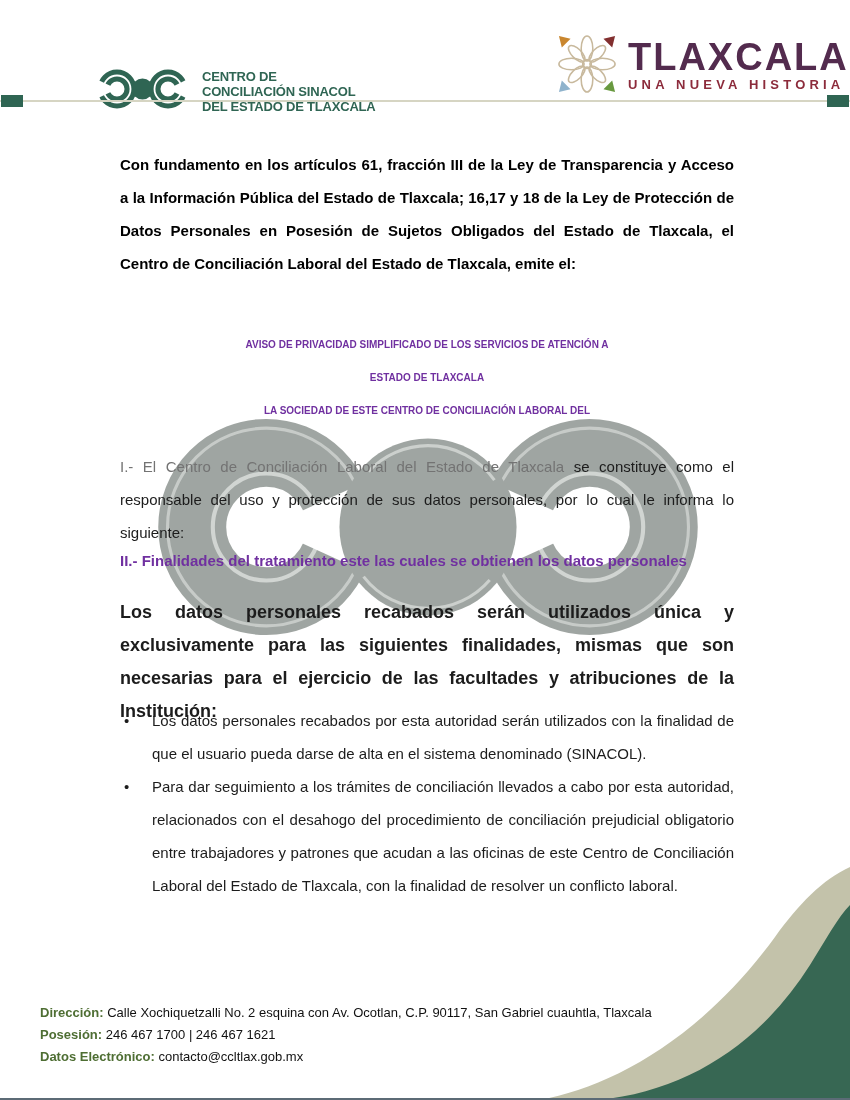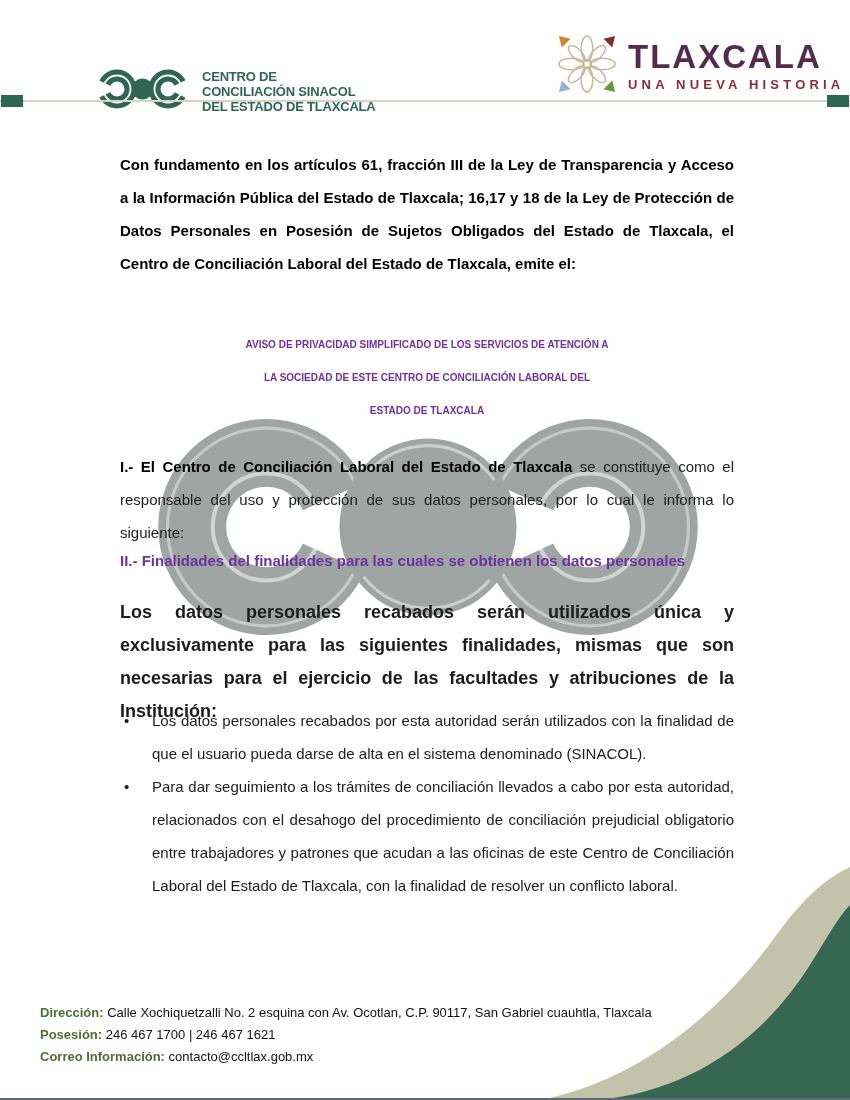--- a/index.html
+++ b/index.html
@@ -4,34 +4,34 @@
 <style>
   html,body{margin:0;padding:0;}
   body{
     width:850px;height:1100px;position:relative;overflow:hidden;
     background:#ffffff;font-family:"Liberation Sans",sans-serif;color:#1c1c1c;
   }
   
   .ccl-logo{position:absolute;left:96px;top:38px;display:flex;align-items:center;gap:14px;margin-top:28px;}
   .ccl-logo-text{color:#2f6553;font-weight:bold;font-size:13px;line-height:15px;letter-spacing:-0.2px;}
   .tlx-logo{position:absolute;left:556px;top:33px;display:flex;align-items:center;gap:10px;}
-  .tlx-word{color:#532b4e;font-weight:bold;font-size:33px;letter-spacing:2px;line-height:34px;}
+  .tlx-word{color:#532b4e;font-weight:bold;font-size:38px;letter-spacing:2px;line-height:34px;}
   .tlx-tag{color:#8c2b3b;font-weight:bold;font-size:13px;letter-spacing:4.2px;margin-top:3px;}
   .rule-line{position:absolute;top:100px;left:0;width:850px;height:2px;background:#d6d5c3;}
   .rule-block{position:absolute;top:95px;width:22px;height:12px;background:#2f6553;}
   .rule-block.left{left:1px;}
   .rule-block.right{right:1px;}
   
   .watermark{position:absolute;left:150px;top:412px;width:556px;height:230px;opacity:0.82;z-index:0;}
   
   .doc{position:absolute;left:120px;width:614px;z-index:1;}
   .p-intro{top:148px;font-weight:bold;font-size:15px;line-height:33px;text-align:justify;color:#000;}
   .p-title{top:328px;color:#7030A0;font-weight:bold;font-size:10px;line-height:33px;text-align:center;}
   .p-sec1{top:450px;font-size:15px;line-height:33px;text-align:justify;}
-  .lead-purple{color:#000000;font-weight:bold;}
+  .lead-purple{color:#737373;font-weight:normal;}
   .p-sec2h{top:544px;color:#7030A0;font-weight:bold;font-size:15px;line-height:33px;text-align:justify;}
   .p-sec2i{top:596px;font-size:18px;line-height:33px;text-align:justify;font-weight:bold;}
   .bullets{top:704px;font-size:15px;line-height:33px;}
   .bullet{display:flex;}
   .bullet .dot{width:28px;flex:0 0 28px;text-align:left;padding-left:4px;}
   .bullet .btxt{flex:1;text-align:justify;}
   
   .footer-text{position:absolute;left:40px;top:1002px;z-index:2;font-size:13px;line-height:22px;}
   .footer-text .lbl{color:#4e6e33;font-weight:bold;text-align:center;}
   .footer-text .val{color:#111;}
@@ -124,27 +124,27 @@
 
     <circle cx="270" cy="110" r="86" fill="#8b928e"></circle>
     <circle cx="270" cy="110" r="79" fill="none" stroke="#c7ccc9" stroke-width="3" stroke-dasharray="140 111" stroke-dashoffset="-56" opacity="0.9"></circle>
   </svg>
 </div>
 
 <div class="doc p-intro" style="position:absolute;">Con fundamento en los artículos 61, fracción III de la Ley de Transparencia y Acceso a la Información Pública del Estado de Tlaxcala; 16,17 y 18 de la Ley de Protección de Datos Personales en Posesión de Sujetos Obligados del Estado de Tlaxcala, el Centro de Conciliación Laboral del Estado de Tlaxcala, emite el:</div>
 
 <div class="doc p-title" style="position:absolute;">
   <div>AVISO DE PRIVACIDAD SIMPLIFICADO DE LOS SERVICIOS DE ATENCIÓN A</div>
+  <div>ESTADO DE TLAXCALA</div>
   <div>LA SOCIEDAD DE ESTE CENTRO DE CONCILIACIÓN LABORAL DEL</div>
-  <div>ESTADO DE TLAXCALA</div>
 </div>
 
 <div class="doc p-sec1" style="position:absolute;"><span class="lead-purple">I.- El Centro de Conciliación Laboral del Estado de Tlaxcala</span><span> se constituye como el responsable del uso y protección de sus datos personales, por lo cual le informa lo siguiente:</span></div>
 
-<div class="doc p-sec2h" style="position:absolute;">II.- Finalidades del finalidades para las cuales se obtienen los datos personales</div>
+<div class="doc p-sec2h" style="position:absolute;">II.- Finalidades del tratamiento este las cuales se obtienen los datos personales</div>
 
 <div class="doc p-sec2i" style="position:absolute;">Los datos personales recabados serán utilizados única y exclusivamente para las siguientes finalidades, mismas que son necesarias para el ejercicio de las facultades y atribuciones de la Institución:</div>
 
 <div class="doc bullets" style="position:absolute;">
   <div class="bullet">
     <span class="dot">•</span>
     <div class="btxt">Los datos personales recabados por esta autoridad serán utilizados con la finalidad de que el usuario pueda darse de alta en el sistema denominado (SINACOL).</div>
   </div>
   <div class="bullet">
     <span class="dot">•</span>
@@ -153,16 +153,16 @@
 </div>
 
 <svg class="curves" viewBox="0 0 310 235">
   <path d="M0 235 C70 222 160 175 235 72 C258 40 283 14 310 2 L310 235 Z" fill="#c3c2aa"></path>
   <path d="M58 235 C150 226 222 176 270 100 C285 76 298 52 310 40 L310 235 Z" fill="#376753"></path>
 </svg>
 
 <div class="footer-text">
   <div><span class="lbl">Dirección:</span> <span class="val">Calle Xochiquetzalli No. 2 esquina con Av. Ocotlan, C.P. 90117, San Gabriel cuauhtla, Tlaxcala</span></div>
   <div><span class="lbl">Posesión:</span> <span class="val">246 467 1700 | 246 467 1621</span></div>
-  <div><span class="lbl">Correo Información:</span> <span class="val">contacto@ccltlax.gob.mx</span></div>
+  <div><span class="lbl">Datos Electrónico:</span> <span class="val">contacto@ccltlax.gob.mx</span></div>
 </div>
 
 <div class="bottom-edge"></div>
 
 </body></html>

